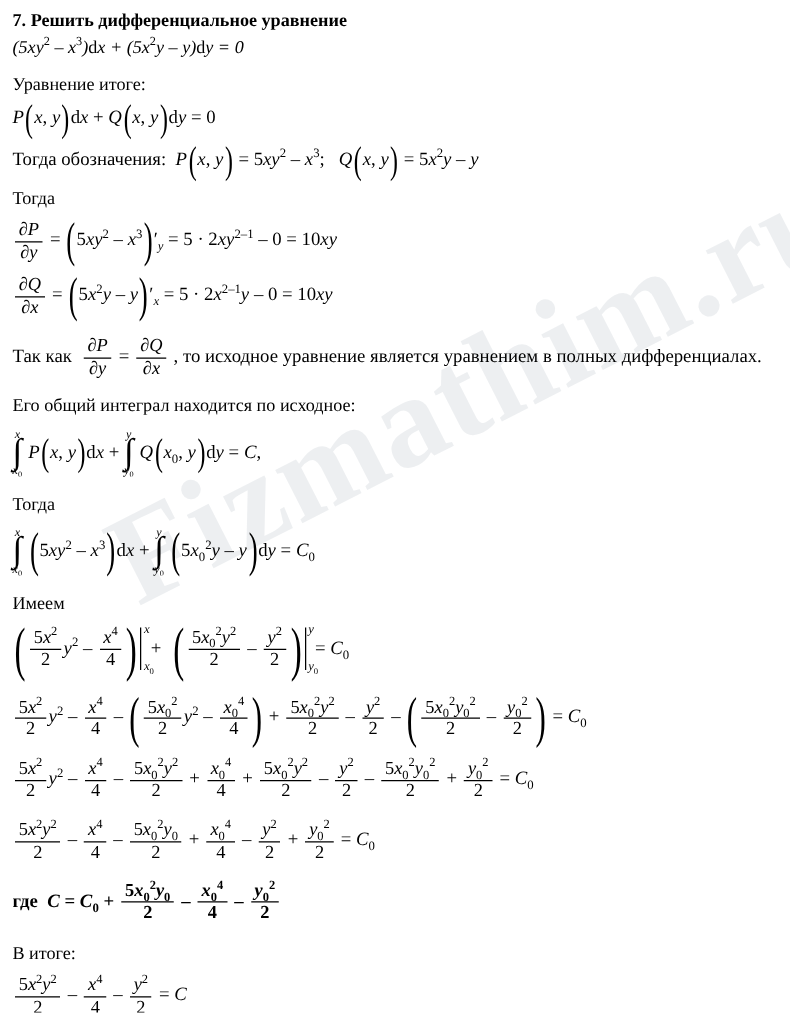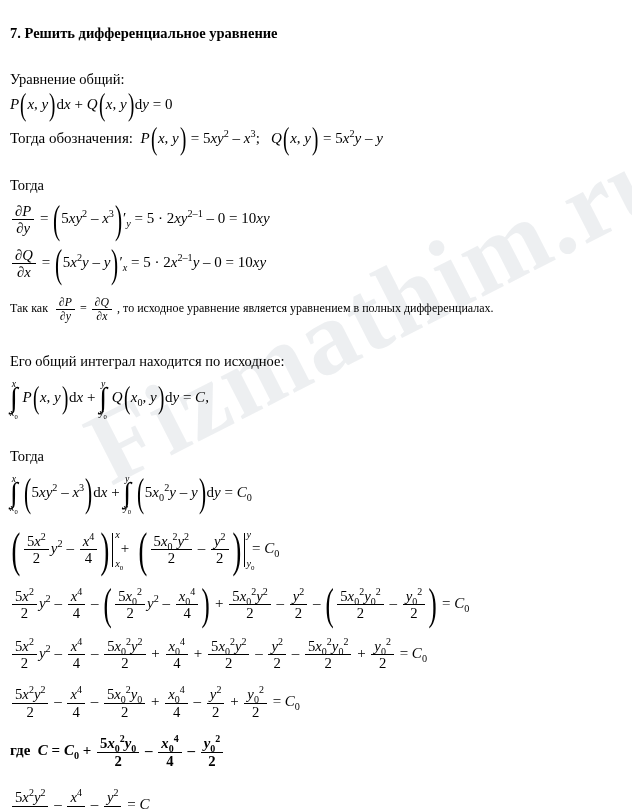--- a/index.html
+++ b/index.html
@@ -34,21 +34,21 @@
     letter-spacing: 2px;
     pointer-events: none;
     white-space: nowrap;
     z-index: 5;
   }
   .content {
     position: relative;
     z-index: 10;
   }
   .line {
-    margin: 16px 0 2px 0;
+    margin: 0 0 2px 0;
     font-size: 14.5px;
     line-height: 1.35;
     white-space: nowrap;
   }
   .title {
     font-weight: bold;
     font-size: 14.5px;
     margin-bottom: 1px;
   }
   .gap-sm { height: 5px; }
@@ -152,24 +152,27 @@
 
   <div class="watermark">Fizmathim.ru</div>
 
   <div class="content">
 
     <div class="line title">
       <span>7.</span>
       <span>Решить дифференциальное уравнение</span>
     </div>
 
+    <div class="line">
+      <span class="m">(5<span class="m">xy</span><sup class="s">2</sup> – <span class="m">x</span><sup class="s">3</sup>)<span class="up">d</span><span class="m">x</span> + (5<span class="m">x</span><sup class="s">2</sup><span class="m">y</span> – <span class="m">y</span>)<span class="up">d</span><span class="m">y</span> = 0</span>
+    </div>
 
     <div class="gap-md"></div>
 
-    <div class="line">Уравнение общий:</div>
+    <div class="line">Уравнение итоге:</div>
 
     <div class="mathline" style="margin-top:4px;">
       <span class="m">P</span><span class="bigp">(</span><span class="m">x</span>, <span class="m">y</span><span class="bigp">)</span><span class="up">d</span><span class="m">x</span> + <span class="m">Q</span><span class="bigp">(</span><span class="m">x</span>, <span class="m">y</span><span class="bigp">)</span><span class="up">d</span><span class="m">y</span> = 0
     </div>
 
     <div class="gap-sm"></div>
 
     <div class="mathline">
       <span class="txt">Тогда обозначения:</span>
       &nbsp;<span class="m">P</span><span class="bigp">(</span><span class="m">x</span>, <span class="m">y</span><span class="bigp">)</span> = 5<span class="m">xy</span><sup class="s">2</sup> – <span class="m">x</span><sup class="s">3</sup>;&nbsp;&nbsp;
@@ -189,21 +192,21 @@
     </div>
 
     <div class="mathline" style="margin-bottom:10px;">
       <span class="frac"><span class="num">∂<span class="m">Q</span></span><span class="den">∂<span class="m">x</span></span></span>
       = <span class="bigp2">(</span>5<span class="m">x</span><sup class="s">2</sup><span class="m">y</span> – <span class="m">y</span><span class="bigp2">)</span><span class="prime">′</span><sub class="si">x</sub>
       = 5 · 2<span class="m">x</span><sup class="s">2–1</sup><span class="m">y</span> – 0 = 10<span class="m">xy</span>
     </div>
 
     <div class="gap-sm"></div>
 
-    <div class="mathline" style="font-size:12px;">
+    <div class="mathline" style="font-size:15px;">
       <span class="txt">Так как</span>
       &nbsp;<span class="frac"><span class="num">∂<span class="m">P</span></span><span class="den">∂<span class="m">y</span></span></span>
       =
       <span class="frac"><span class="num">∂<span class="m">Q</span></span><span class="den">∂<span class="m">x</span></span></span>
       <span class="txt">, то исходное уравнение является уравнением в полных дифференциалах.</span>
     </div>
 
     <div class="gap-md"></div>
 
     <div class="line">Его общий интеграл находится по исходное:</div>
@@ -225,20 +228,21 @@
 
     <div class="mathline" style="margin-bottom:8px;">
       <span class="intg"><span class="lim-top"><span class="m">x</span></span><span class="sym">∫</span><span class="lim-bot"><span class="m">x</span><sub class="s">0</sub></span></span>
       <span class="bigp2">(</span>5<span class="m">xy</span><sup class="s">2</sup> – <span class="m">x</span><sup class="s">3</sup><span class="bigp2">)</span><span class="up">d</span><span class="m">x</span> +
       <span class="intg"><span class="lim-top"><span class="m">y</span></span><span class="sym">∫</span><span class="lim-bot"><span class="m">y</span><sub class="s">0</sub></span></span>
       <span class="bigp2">(</span>5<span class="m">x</span><sub class="s">0</sub><sup class="s">2</sup><span class="m">y</span> – <span class="m">y</span><span class="bigp2">)</span><span class="up">d</span><span class="m">y</span> = <span class="m">C</span><sub class="s">0</sub>
     </div>
 
     <div class="gap-sm"></div>
 
+    <div class="line">Имеем</div>
 
     <div class="gap-sm"></div>
 
     <div class="mathline" style="margin-bottom:10px;">
       <span class="bigp2" style="font-size:3.2em;">(</span><span class="frac"><span class="num">5<span class="m">x</span><sup class="s">2</sup></span><span class="den">2</span></span><span class="m">y</span><sup class="s">2</sup> – <span class="frac"><span class="num"><span class="m">x</span><sup class="s">4</sup></span><span class="den">4</span></span><span class="bigp2" style="font-size:3.2em;">)</span><span class="evalbar"><span class="lt"><span class="m">x</span></span><span class="bar"></span><span class="lb"><span class="m">x</span><sub class="s">0</sub></span></span>
       &nbsp;+&nbsp;
       <span class="bigp2" style="font-size:3.2em;">(</span><span class="frac"><span class="num">5<span class="m">x</span><sub class="s">0</sub><sup class="s">2</sup><span class="m">y</span><sup class="s">2</sup></span><span class="den">2</span></span> – <span class="frac"><span class="num"><span class="m">y</span><sup class="s">2</sup></span><span class="den">2</span></span><span class="bigp2" style="font-size:3.2em;">)</span><span class="evalbar"><span class="lt"><span class="m">y</span></span><span class="bar"></span><span class="lb"><span class="m">y</span><sub class="s">0</sub></span></span>
       &nbsp;= <span class="m">C</span><sub class="s">0</sub>
     </div>
 
@@ -282,20 +286,21 @@
     <div class="mathline" style="margin-bottom:10px;font-weight:bold;">
       <span class="txt">где</span>
       &nbsp;<span class="m">C</span> = <span class="m">C</span><sub class="s">0</sub> +
       <span class="frac"><span class="num">5<span class="m">x</span><sub class="s">0</sub><sup class="s">2</sup><span class="m">y</span><sub class="s">0</sub></span><span class="den">2</span></span> –
       <span class="frac"><span class="num"><span class="m">x</span><sub class="s">0</sub><sup class="s">4</sup></span><span class="den">4</span></span> –
       <span class="frac"><span class="num"><span class="m">y</span><sub class="s">0</sub><sup class="s">2</sup></span><span class="den">2</span></span>
     </div>
 
     <div class="gap-sm"></div>
 
+    <div class="line">В итоге:</div>
 
     <div class="gap-sm"></div>
 
     <div class="mathline" style="margin-bottom:10px;">
       <span class="frac"><span class="num">5<span class="m">x</span><sup class="s">2</sup><span class="m">y</span><sup class="s">2</sup></span><span class="den">2</span></span> –
       <span class="frac"><span class="num"><span class="m">x</span><sup class="s">4</sup></span><span class="den">4</span></span> –
       <span class="frac"><span class="num"><span class="m">y</span><sup class="s">2</sup></span><span class="den">2</span></span> = <span class="m">C</span>
     </div>
 
   </div>

